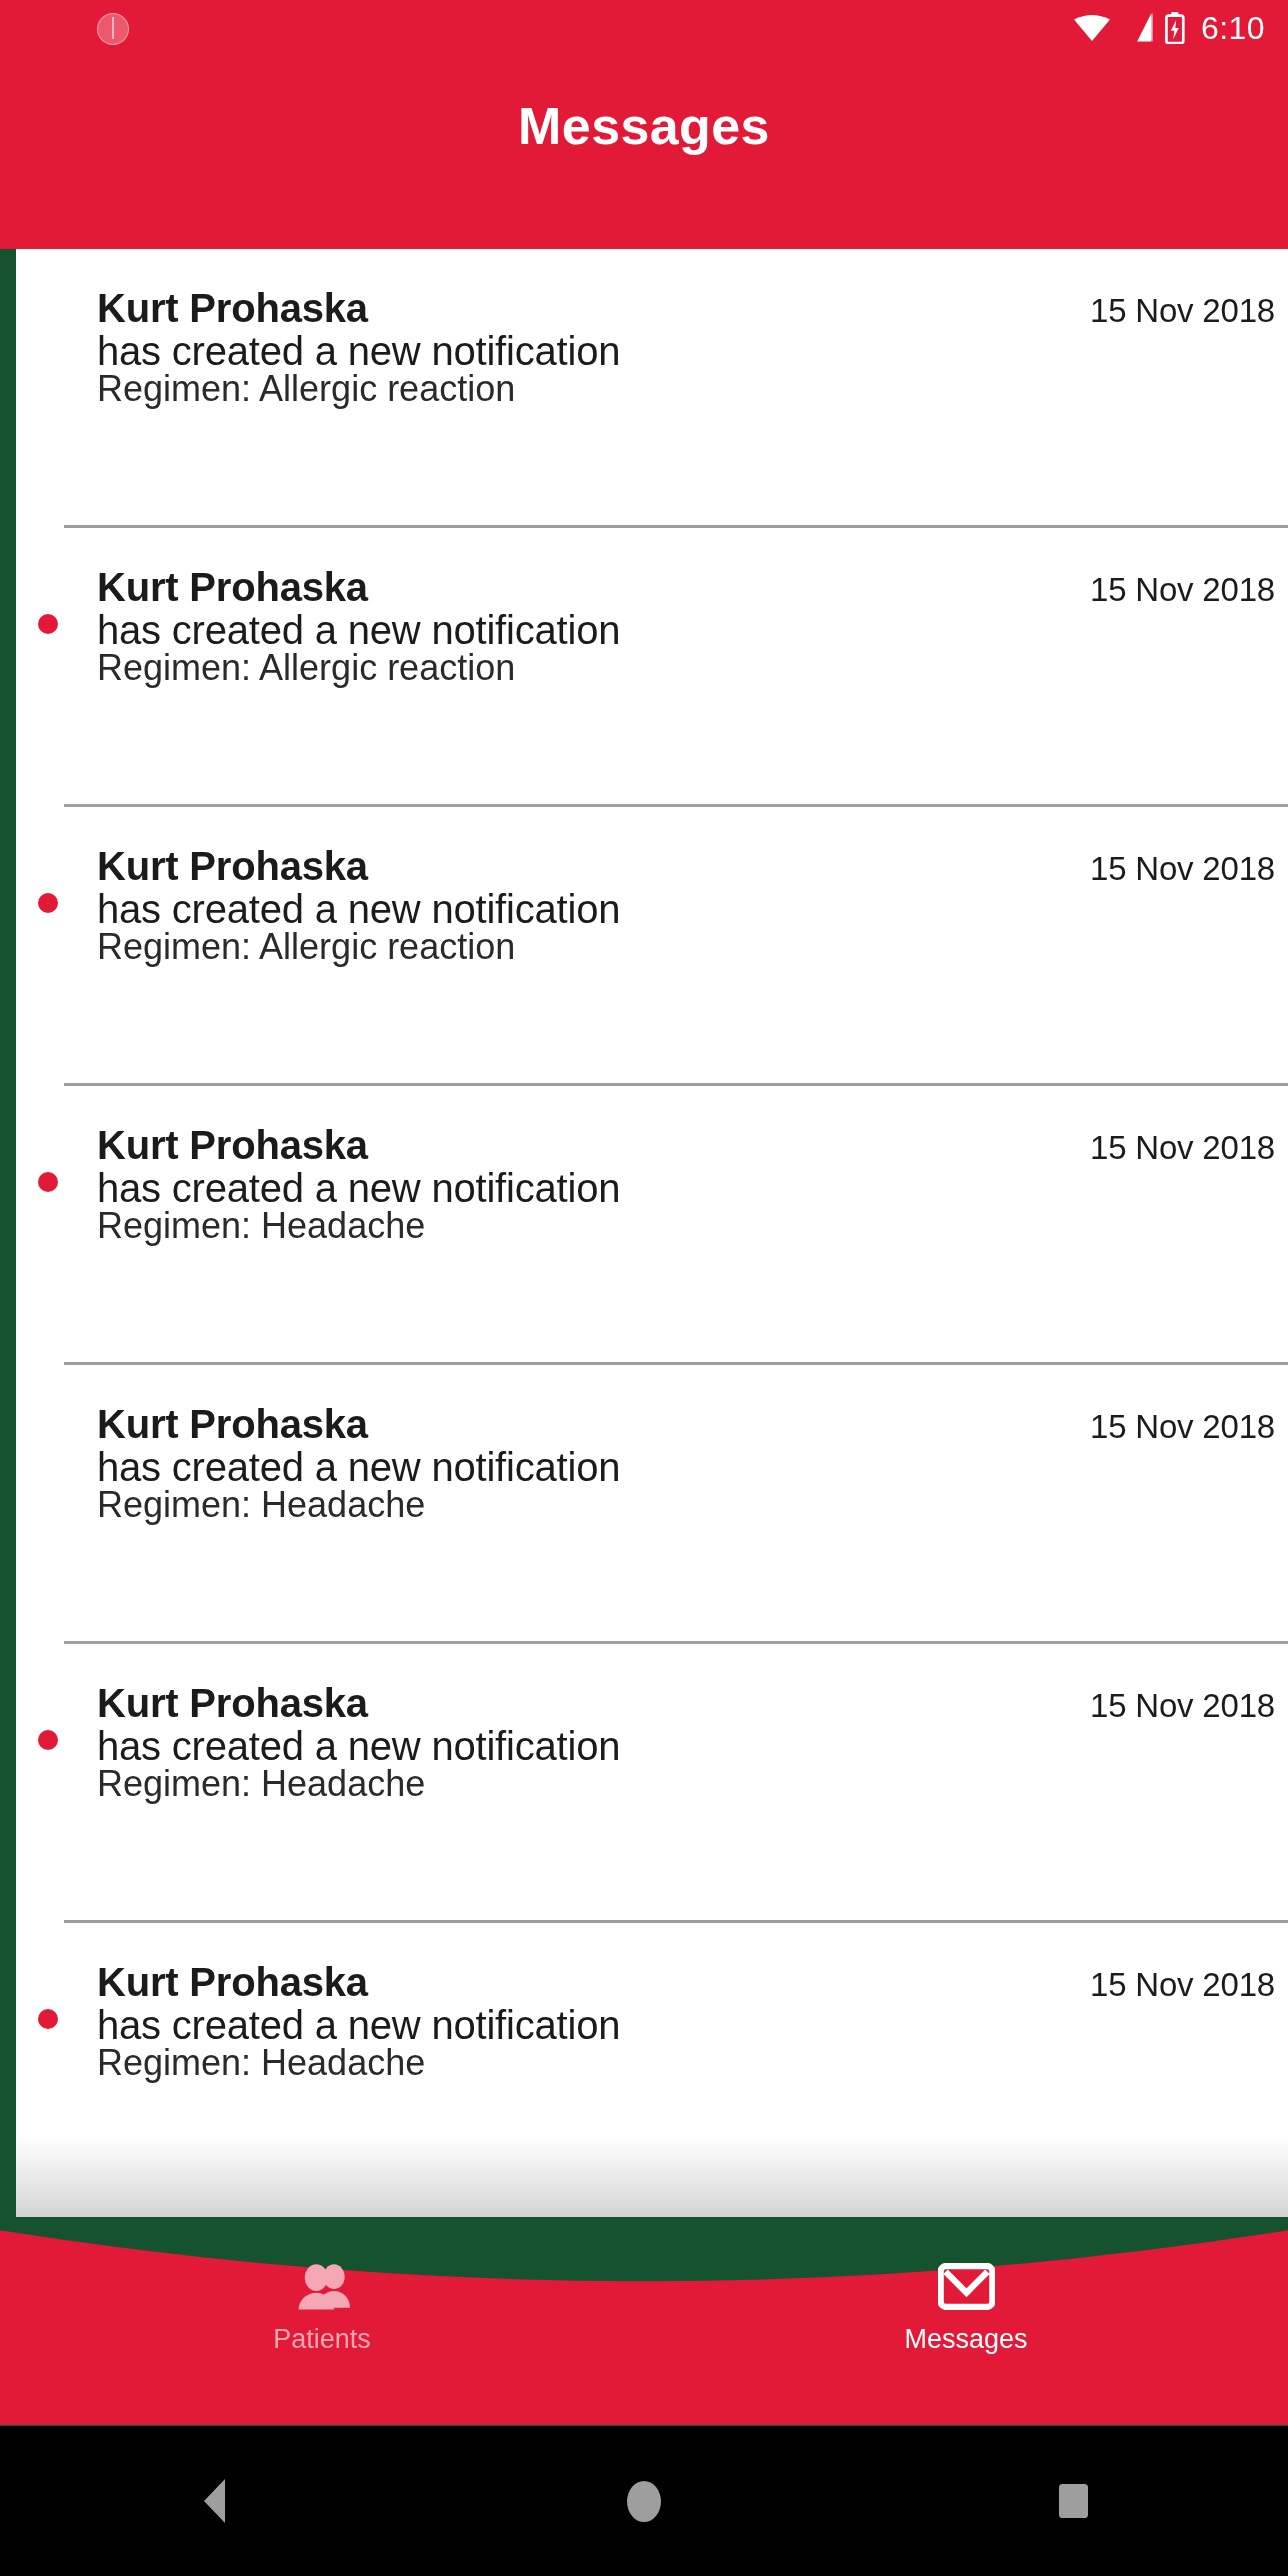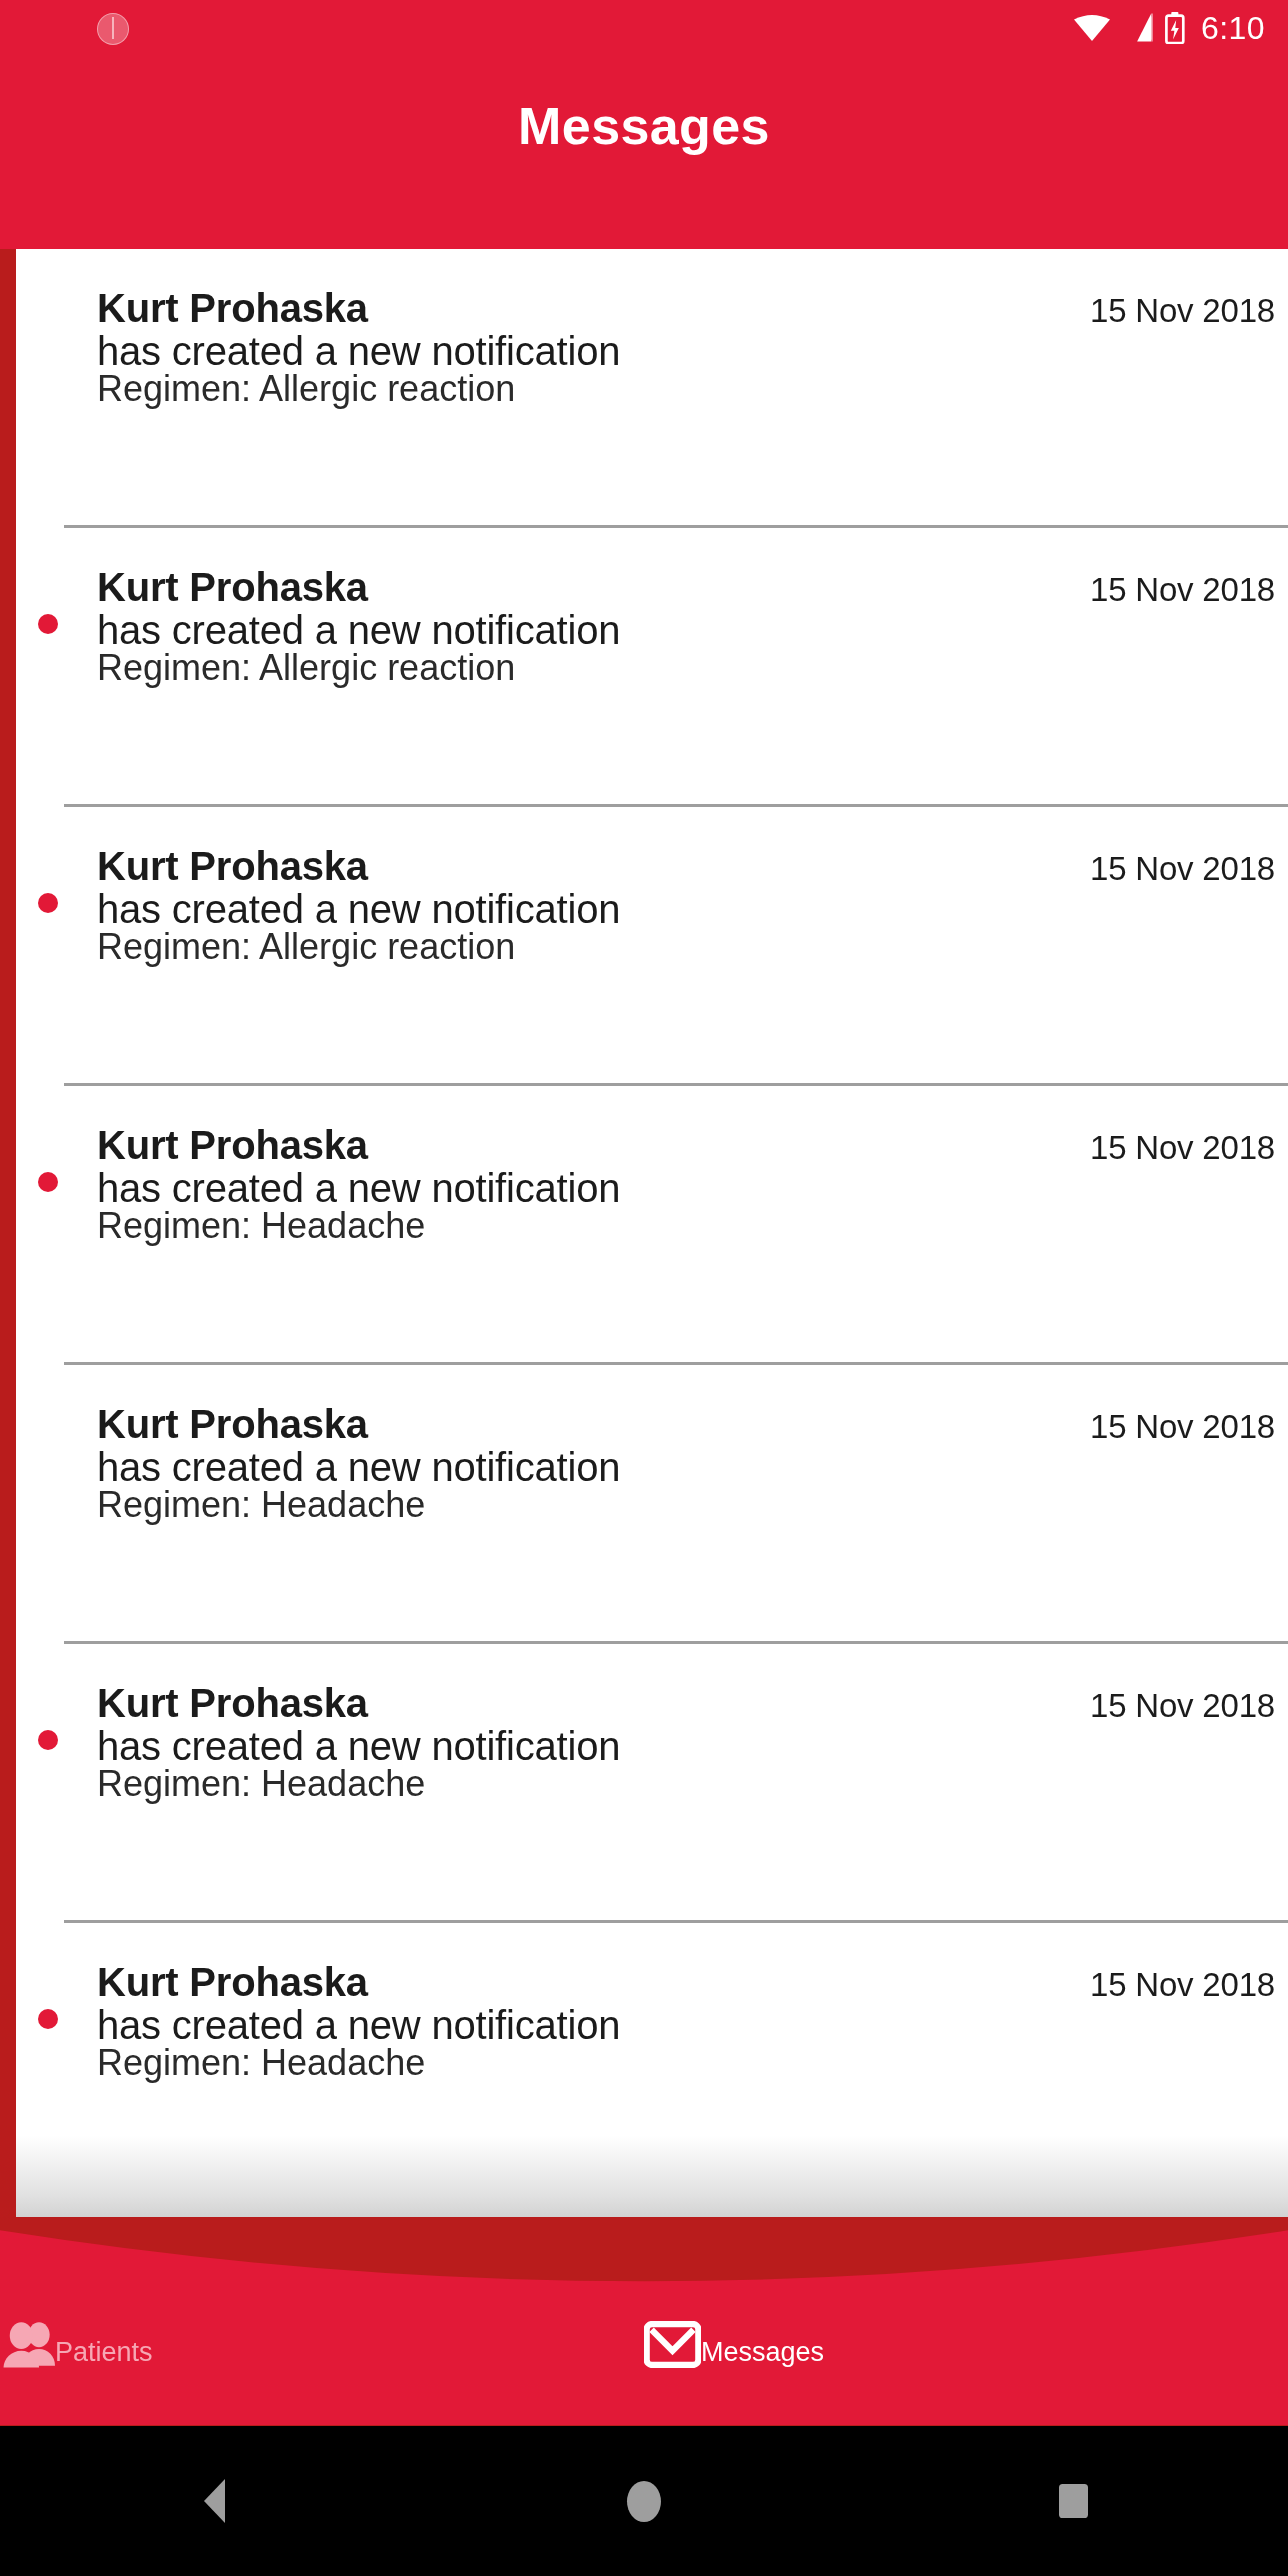--- a/index.html
+++ b/index.html
@@ -10,21 +10,21 @@
     height: 2576px;
     background: #ffffff;
     font-family: "Liberation Sans", sans-serif;
     overflow: hidden;
   }
 
   #screen {
     position: relative;
     width: 1288px;
     height: 2576px;
-    background: #b91c1c;
+    background: #14532d;
     overflow: hidden;
   }
 
   
   #appbar {
     position: absolute;
     left: 0; top: 0;
     width: 1288px;
     height: 249px;
     background: #E21937;
@@ -187,21 +187,21 @@
     position: absolute;
     left: 0; top: 0;
     width: 1288px; height: 209px;
     display: flex;
   }
 
   .nav-item {
     flex: 1 1 0;
     position: relative;
     display: flex;
-    flex-direction: row;
+    flex-direction: column;
     align-items: center;
     justify-content: flex-start;
     padding-top: 47px;
     cursor: pointer;
   }
 
   .nav-icon { display: block; }
   .nav-icon.people { width: 55px; height: 47px; }
   .nav-icon.envelope { width: 57px; height: 47px; }
   .nav-icon.person { width: 39px; height: 47px; }

